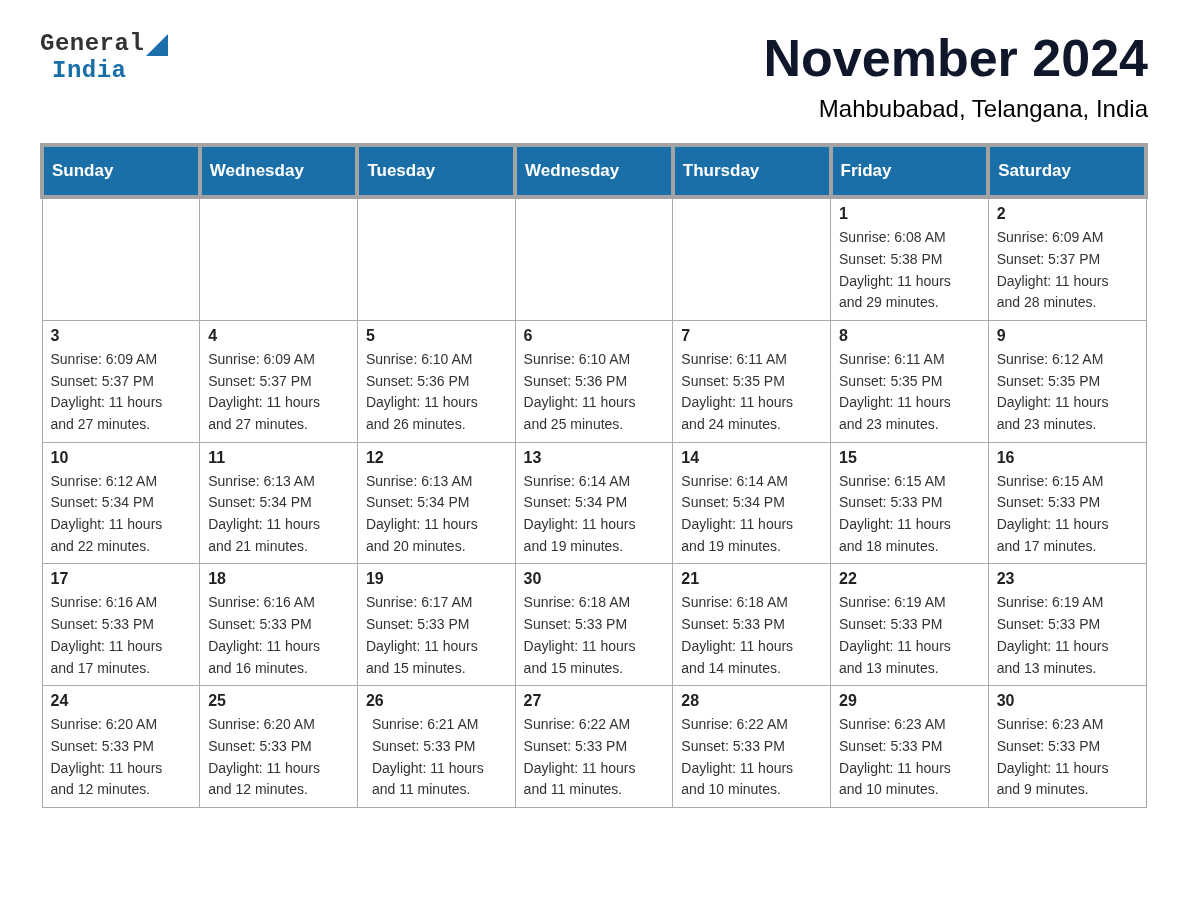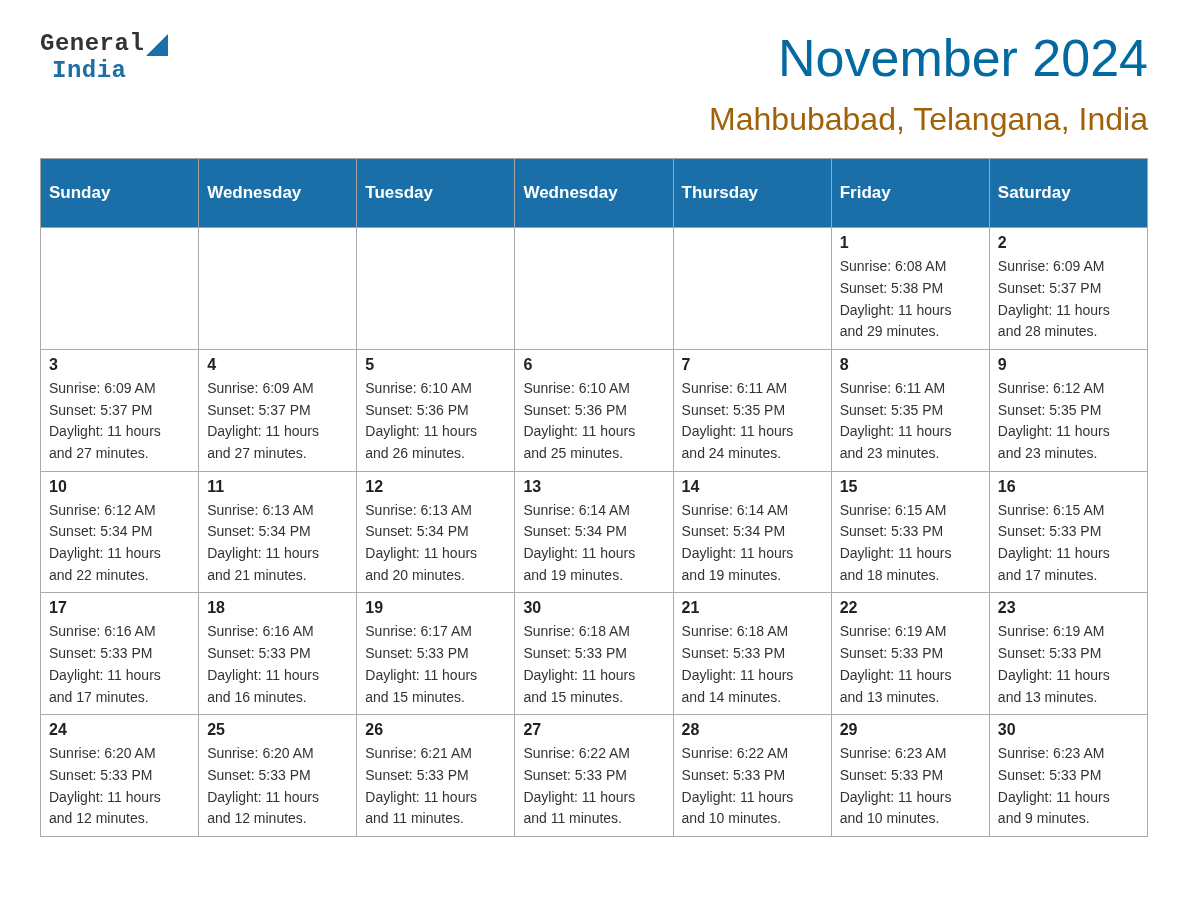--- a/index.html
+++ b/index.html
@@ -14,42 +14,42 @@
       display: flex;
       justify-content: space-between;
       align-items: flex-start;
       margin-bottom: 20px;
     }
     .title-area {
       text-align: right;
     }
     .month-title {
       font-size: 52px;
-      font-weight: normal;
-      color: #0369a1;
+      font-weight: bold;
+      color: #0f172a;
       line-height: 1.1;
     }
     .location-title {
-      font-size: 32px;
-      color: #a16207;
-      margin-top: 14px;
+      font-size: 24px;
+      color: #000000;
+      margin-top: 8px;
     }
     .calendar-table {
       width: 100%;
       border-collapse: collapse;
       table-layout: fixed;
     }
     .calendar-table thead th {
       background-color: #1a6fa8;
       color: #fff;
       font-size: 17px;
       font-weight: bold;
-      padding: 24px 8px;
+      padding: 14px 8px;
       text-align: left;
-      border: 1px solid #a3a3a3;
+      border: 4px solid #a3a3a3;
     }
     .calendar-table tbody td {
       border: 1px solid #aaa;
       vertical-align: top;
       padding: 6px 8px;
       height: 110px;
       font-size: 13px;
       color: #222;
       background: #fff;
     }
@@ -303,21 +303,21 @@
         </td>
         <td>
           <span class="day-number">25</span>
           <div class="day-info" style="white-space: pre-line;">Sunrise: 6:20 AM
 Sunset: 5:33 PM
 Daylight: 11 hours
 and 12 minutes.</div>
         </td>
         <td>
           <span class="day-number">26</span>
-          <div class="day-info" style="white-space: pre-line;">Sunrise: 6:21 AM
+          <div class="day-info" style="white-space: pre-line; margin-left: 6px;">Sunrise: 6:21 AM
 Sunset: 5:33 PM
 Daylight: 11 hours
 and 11 minutes.</div>
         </td>
         <td>
           <span class="day-number">27</span>
           <div class="day-info" style="white-space: pre-line;">Sunrise: 6:22 AM
 Sunset: 5:33 PM
 Daylight: 11 hours
 and 11 minutes.</div>

